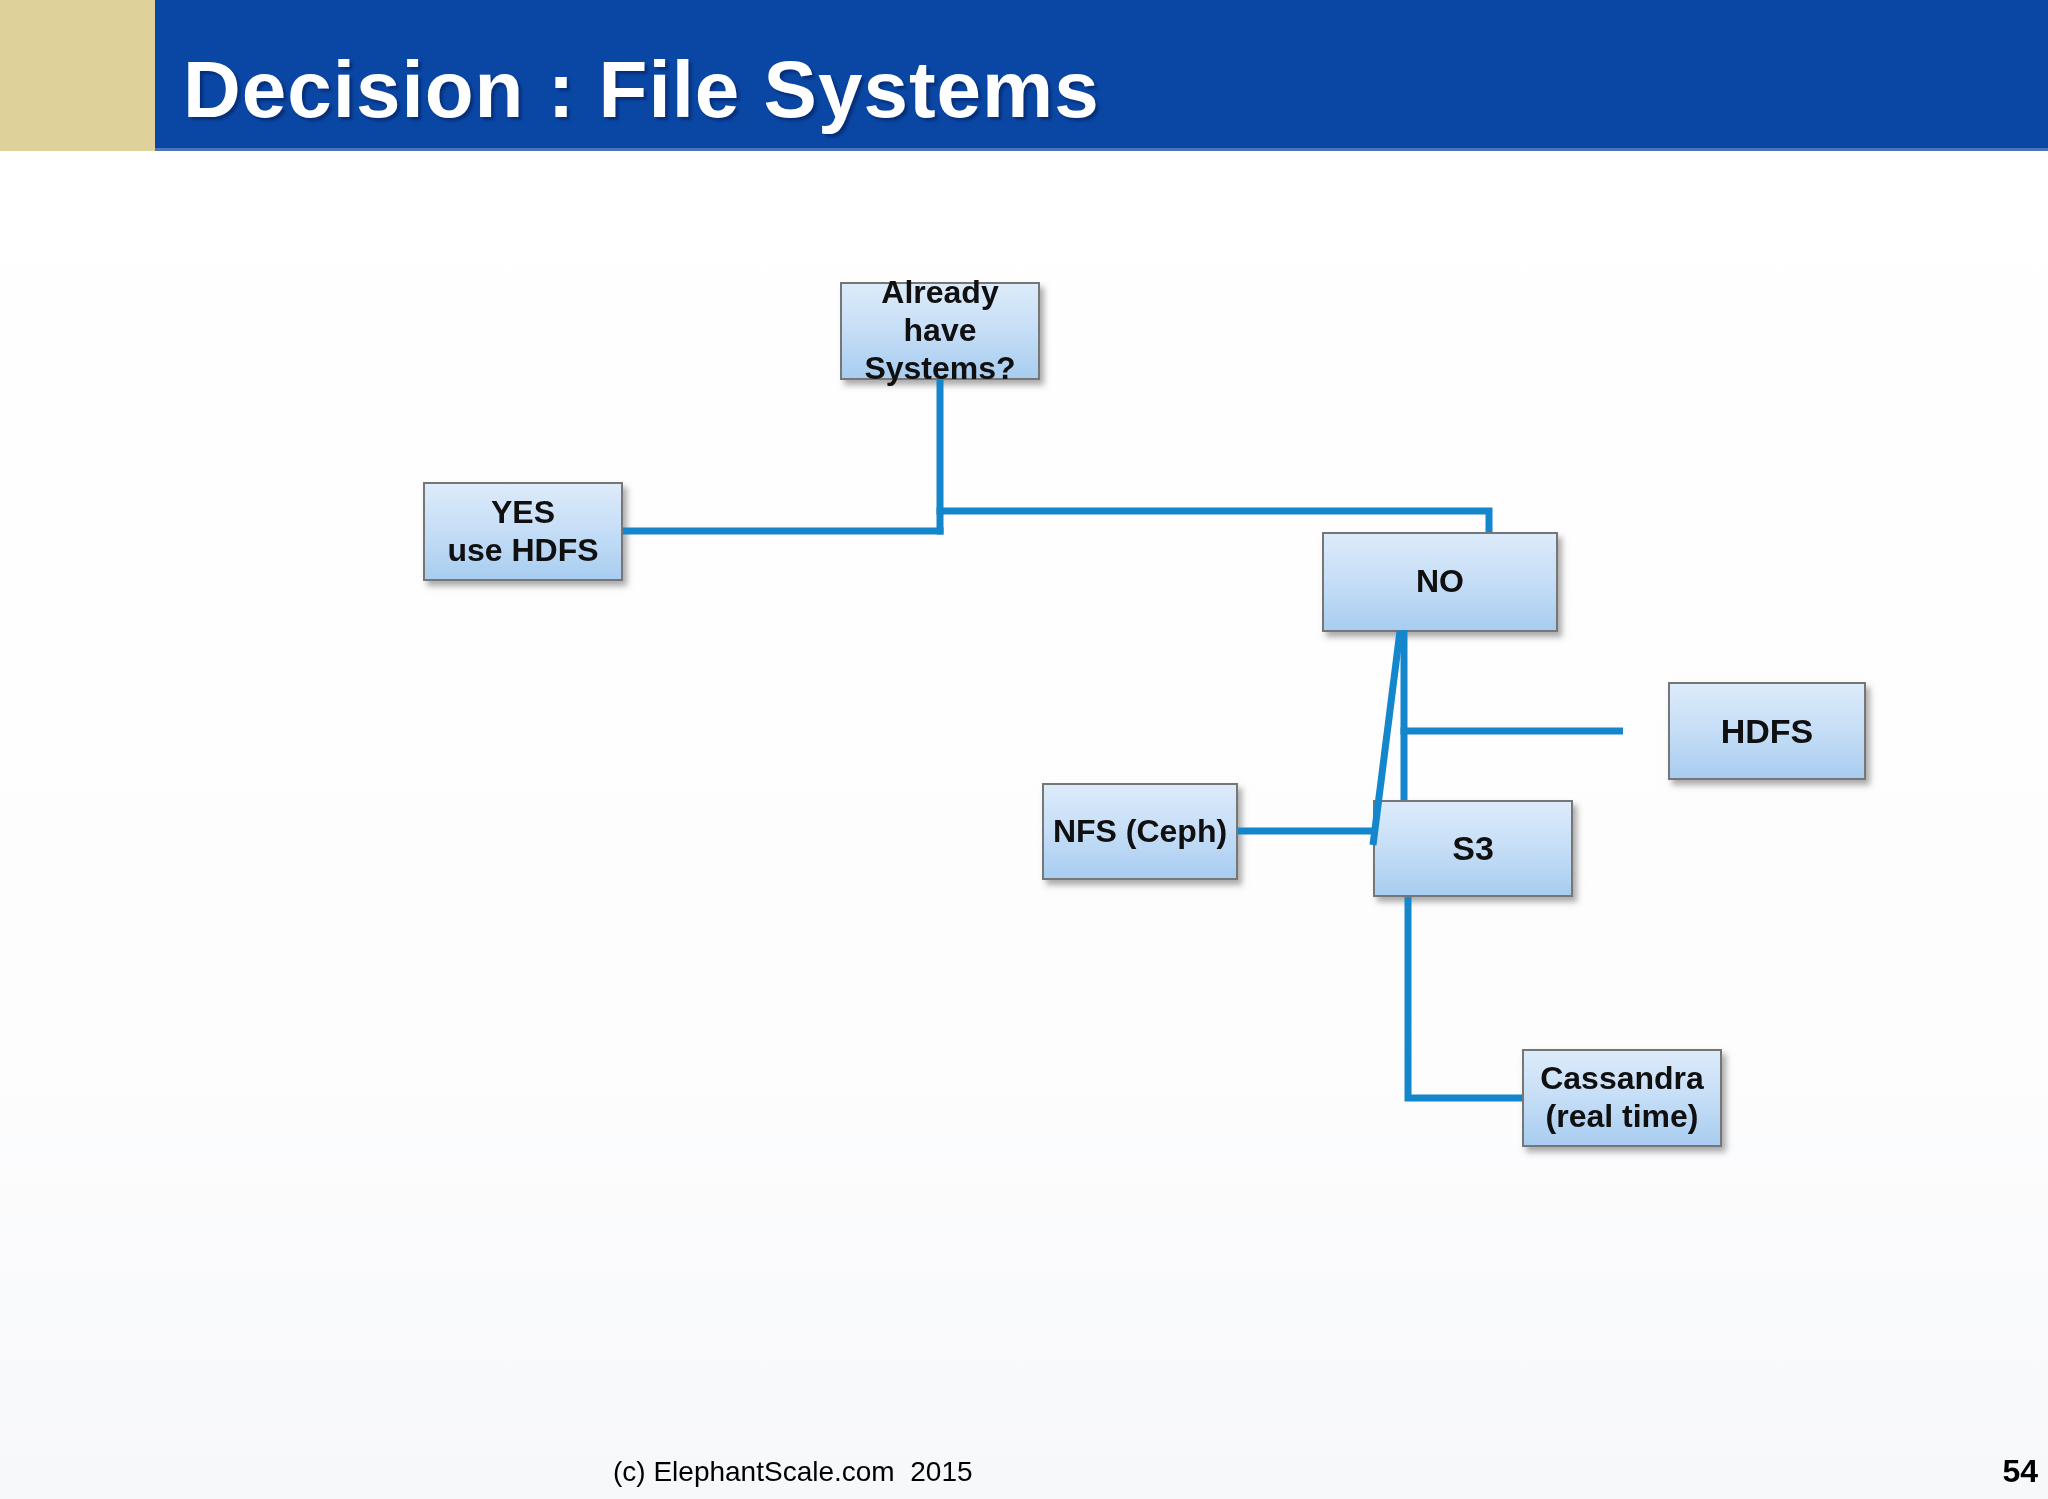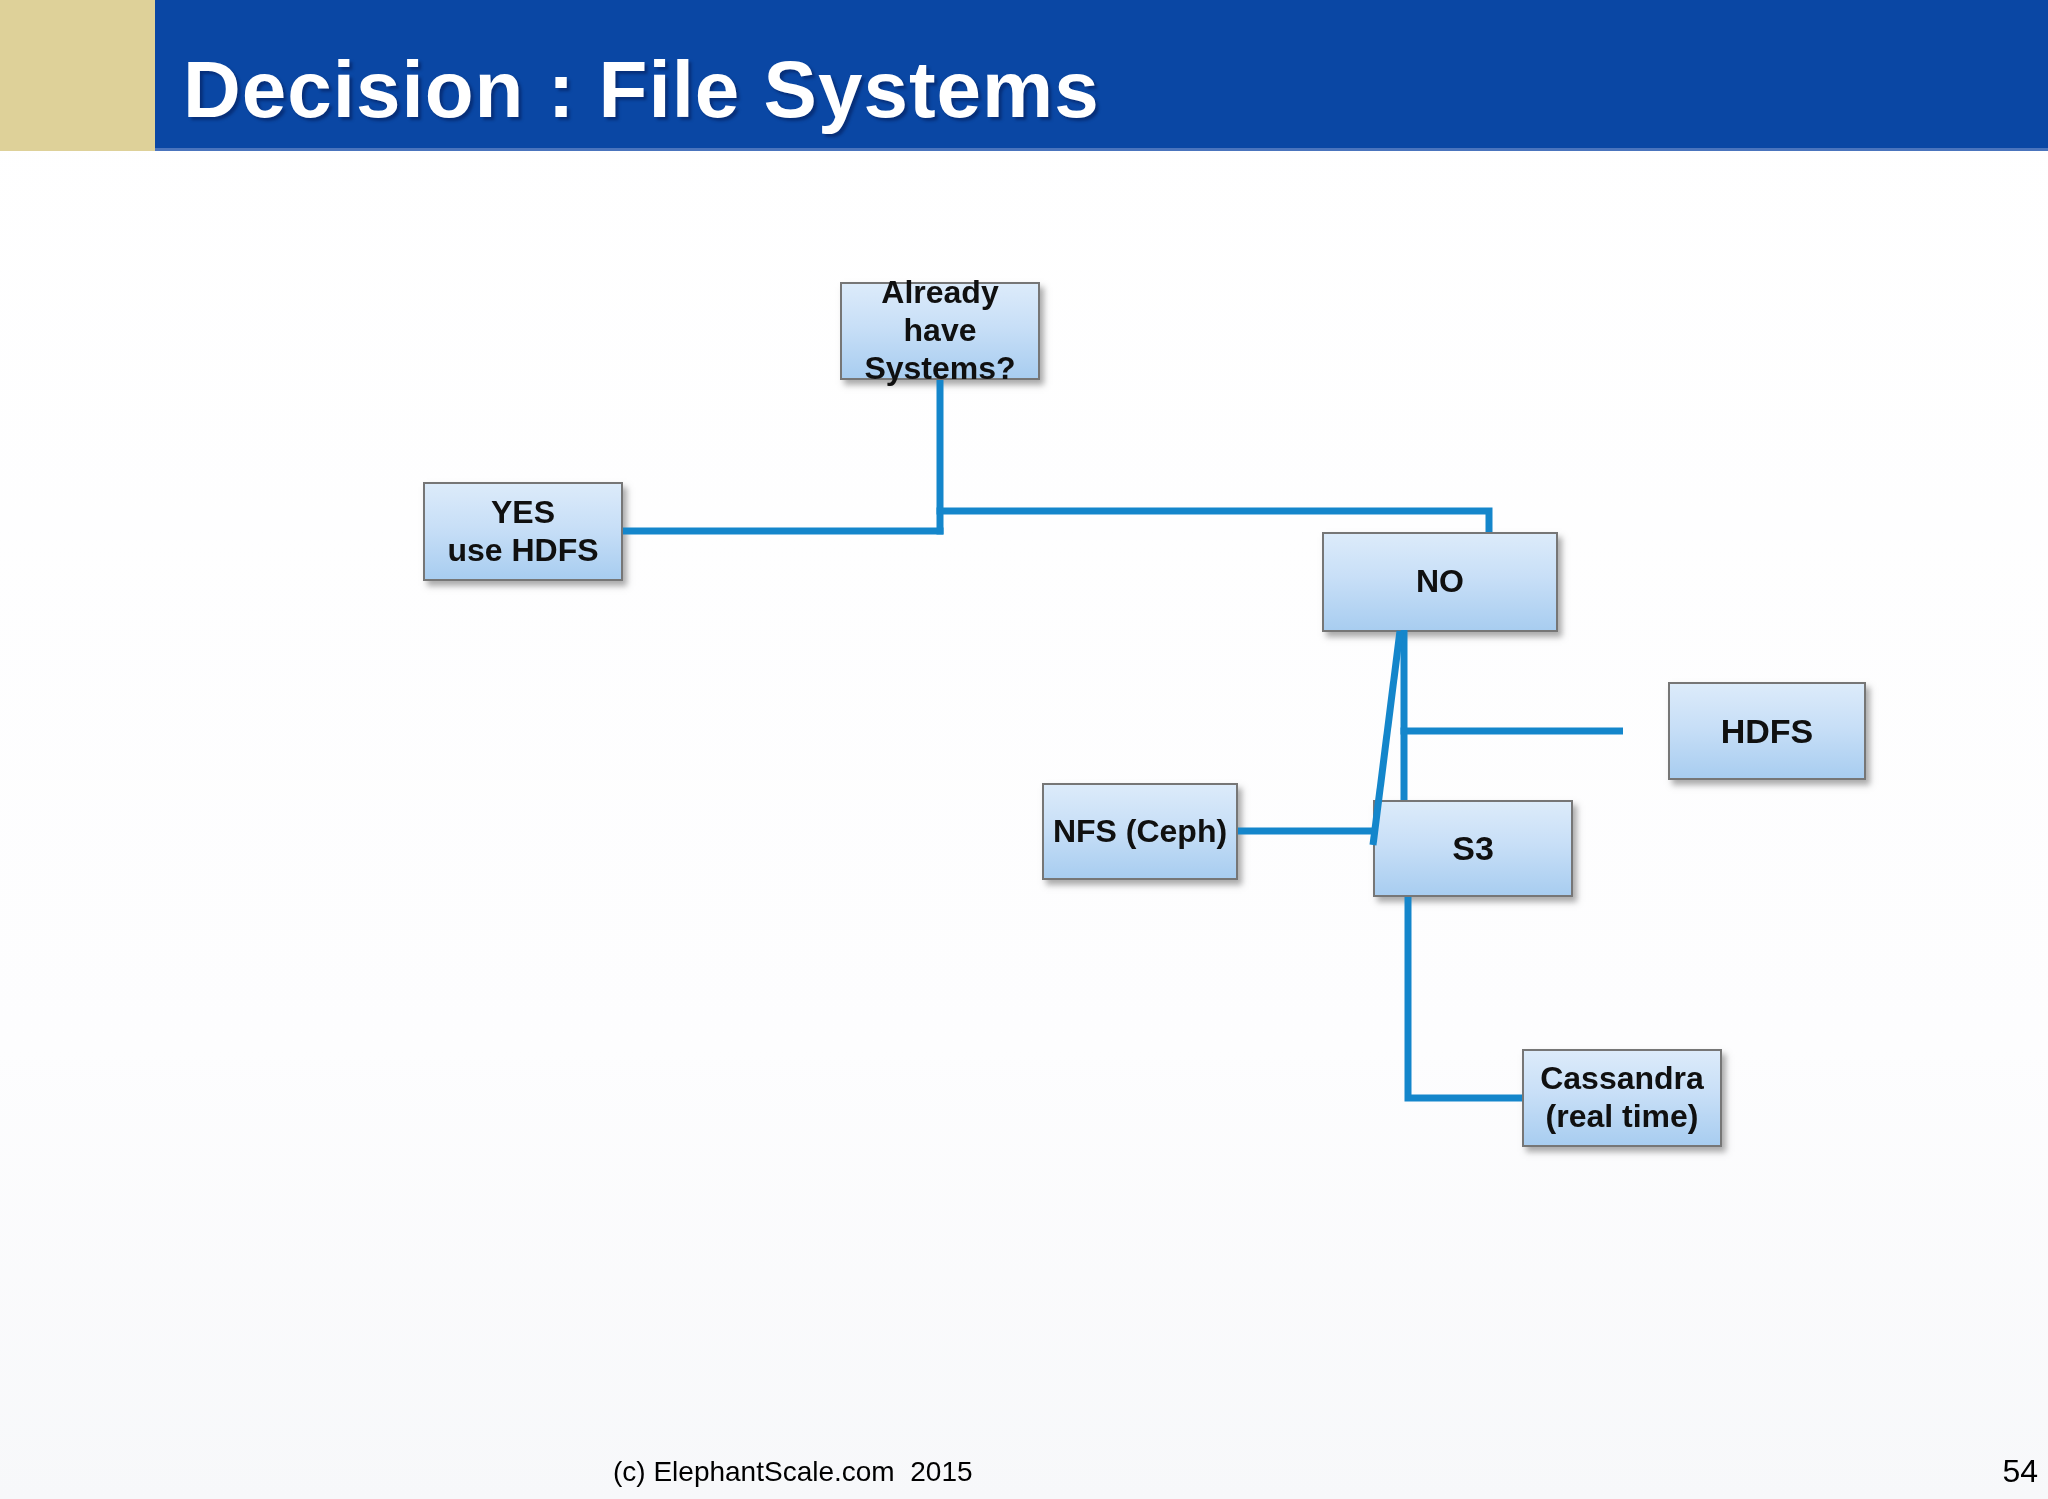--- a/index.html
+++ b/index.html
@@ -47,21 +47,21 @@
   .connectors{
     position:absolute;left:0;top:0;width:2048px;height:1499px;
     z-index:4;pointer-events:none;
   }
   .cline{stroke:var(--connector-blue);stroke-width:7;fill:none;stroke-linejoin:miter;}
   .footer-copyright{
     position:absolute;left:598px;top:1456px;font-size:28px;color:#000;
     white-space:pre;z-index:2;margin-left:15px;
   }
   .page-number{
-    position:absolute;right:10px;top:1453px;font-size:32px;font-weight:normal;
+    position:absolute;right:10px;top:1453px;font-size:32px;font-weight:bold;
     color:#000;z-index:2;
   }
 </style>
 </head>
 <body>
 
 <div class="slide">
 
   <div class="header-bar"></div>
   <div class="accent-square"></div>

